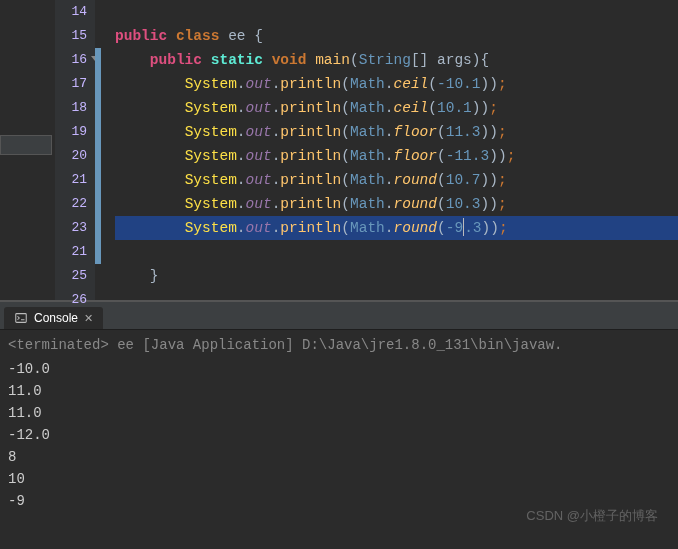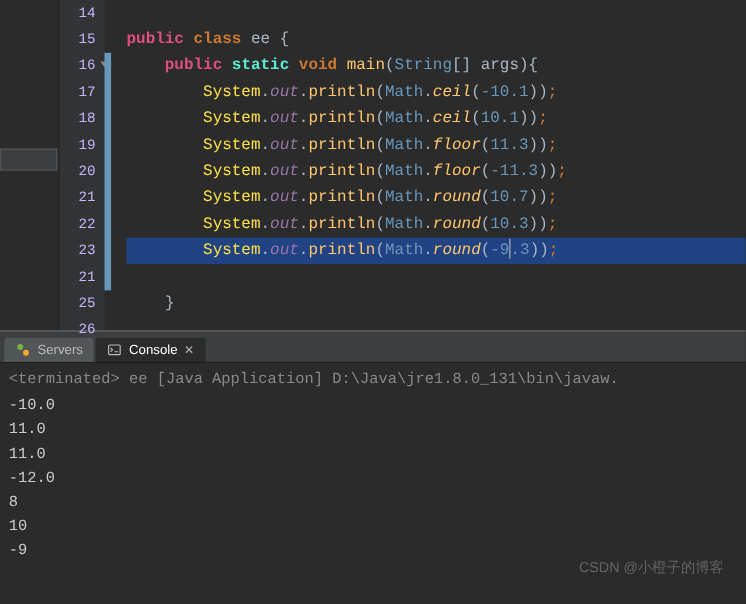--- a/index.html
+++ b/index.html
@@ -197,29 +197,20 @@
     <div class="code-line">        <span class="system-cls">System</span><span class="punct">.</span><span class="out-field">out</span><span class="punct">.</span><span class="println-m">println</span><span class="punct">(</span><span class="math-cls">Math</span><span class="punct">.</span><span class="math-m">round</span><span class="punct">(</span><span class="num">10.3</span><span class="punct">)</span><span class="punct">)</span><span class="semicolon">;</span></div>
     <div class="code-line highlighted">        <span class="system-cls">System</span><span class="punct">.</span><span class="out-field">out</span><span class="punct">.</span><span class="println-m">println</span><span class="punct">(</span><span class="math-cls">Math</span><span class="punct">.</span><span class="math-m">round</span><span class="punct">(</span><span class="num">-9</span><span class="cursor"></span><span class="num">.3</span><span class="punct">)</span><span class="punct">)</span><span class="semicolon">;</span></div>
     <div class="code-line"></div>
     <div class="code-line">    <span class="punct">}</span></div>
     <div class="code-line"></div>
   </div>
 </div>
 
 <div class="bottom-panel">
   <div class="tabs">
-    <div class="tab">
-      <span class="tab-icon">
-        <svg viewBox="0 0 16 16" width="14" height="14">
-            <circle cx="5" cy="5" r="3" fill="#7cb342"></circle>
-            <circle cx="11" cy="11" r="3" fill="#ffa726"></circle>
-          </svg>
-      </span>
-      <span>Servers</span>
-    </div>
     <div class="tab active">
       <span class="tab-icon">
         <svg viewBox="0 0 16 16" width="14" height="14">
             <rect x="2" y="3" width="12" height="10" rx="1" fill="none" stroke="#bbb" stroke-width="1.2"></rect>
             <path d="M4 6l2 2-2 2M8 10h4" stroke="#bbb" stroke-width="1.2" fill="none"></path>
           </svg>
       </span>
       <span>Console</span>
       <span class="close-x">✕</span>
     </div>

